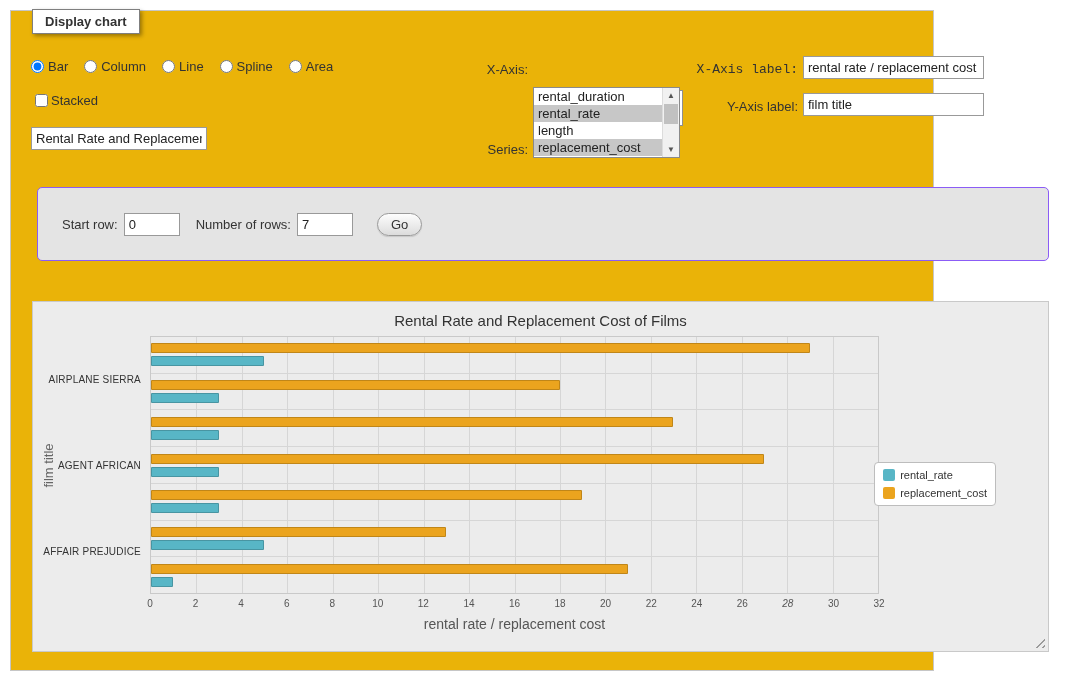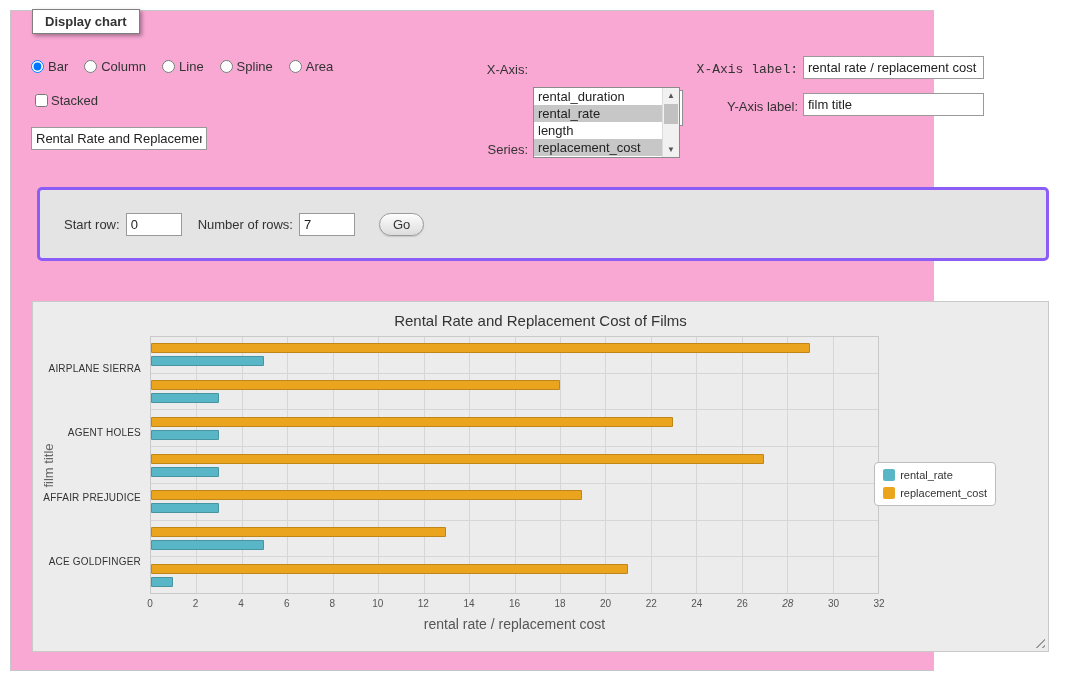--- a/index.html
+++ b/index.html
@@ -1,20 +1,20 @@
 <!DOCTYPE html>
 <html><head>
 <meta charset="utf-8">
 <style>
   * { box-sizing: border-box; }
   html,body { margin:0; padding:0; background:#fff; font-family:"Liberation Sans","DejaVu Sans",sans-serif; }
   .page { position:relative; width:1081px; height:681px; background:#fff; overflow:hidden; }
 
   .main-panel { position:absolute; left:10px; top:10px; width:924px; height:661px;
-                border:1px solid #c6c6c6; background:#f9a8d4; }
+                border:1px solid #c6c6c6; background:#eab308; }
 
   .legend-tab { position:absolute; left:21px; top:-2px; background:#fff; border:1px solid #7f7f7f;
                 padding:4px 12px; font-size:13px; font-weight:bold; color:#333;
                 box-shadow:2px 2px 4px rgba(0,0,0,0.35); z-index:5; }
 
   label, .lbl { font-size:13px; color:#333; }
 
   .radio-row { position:absolute; left:20px; top:48px; display:flex; gap:16px; align-items:center; }
   .radio-item { display:flex; align-items:center; gap:4px; cursor:default; }
   .radio-item input { margin:0; }
@@ -45,21 +45,21 @@
                     border-left:1px solid #dcdcdc; }
   .sb-btn { position:absolute; left:0; width:16px; height:15px; display:flex; align-items:center;
             justify-content:center; font-size:8px; color:#555; background:#f1f1f1; }
   .sb-up { top:0; } .sb-down { bottom:0; }
   .sb-thumb { position:absolute; left:1px; top:16px; width:14px; height:20px; background:#c1c1c1; }
 
   .xlabel-input { position:absolute; left:792px; top:45px; width:181px; height:23px; }
   .ylabel-input { position:absolute; left:792px; top:82px; width:181px; height:23px; }
 
   .rows-panel { position:absolute; left:26px; top:176px; width:1012px; height:74px;
-                background:#e4e4e4; border:3px solid #8b5cf6; border-radius:5px;
+                background:#e4e4e4; border:1px solid #8b5cf6; border-radius:5px;
                 display:flex; align-items:center; padding-left:24px; }
   .rows-panel .lbl { margin-right:6px; }
   .small-input { width:56px; height:23px; margin-right:16px; }
   .go-button { margin-left:8px; padding:3px 13px; font-size:13px; color:#333;
                border:1px solid #9a9a9a; border-radius:12px;
                background:linear-gradient(#fdfdfd,#dcdcdc); cursor:default;
                box-shadow:0 1px 1px rgba(0,0,0,0.12); font-family:inherit; }
 
   .chart-panel { position:absolute; left:21px; top:290px; width:1017px; height:351px;
                  background:#ececec; border:1px solid #c9c9c9; }
@@ -173,23 +173,22 @@
 
     <div class="chart-panel">
       <div class="chart-title">Rental Rate and Replacement Cost of Films</div>
 
       <div class="y-axis-title">
         <span>film title</span>
       </div>
 
       <div class="cat-labels" id="cat-labels">
           <div class="cat-label">AIRPLANE SIERRA</div>
-          <div class="cat-label">AGENT HOLES</div>
+          <div class="cat-label">AGENT AFRICAN</div>
           <div class="cat-label">AFFAIR PREJUDICE</div>
-          <div class="cat-label">ACE GOLDFINGER</div>
         </div>
 
       <div class="plot-wrap" id="plot-wrap">
         <div id="grid-layer">
             <div class="grid-v" style="left: 6.25%;"></div>
             <div class="grid-v" style="left: 12.5%;"></div>
             <div class="grid-v" style="left: 18.75%;"></div>
             <div class="grid-v" style="left: 25%;"></div>
             <div class="grid-v" style="left: 31.25%;"></div>
             <div class="grid-v" style="left: 37.5%;"></div>

